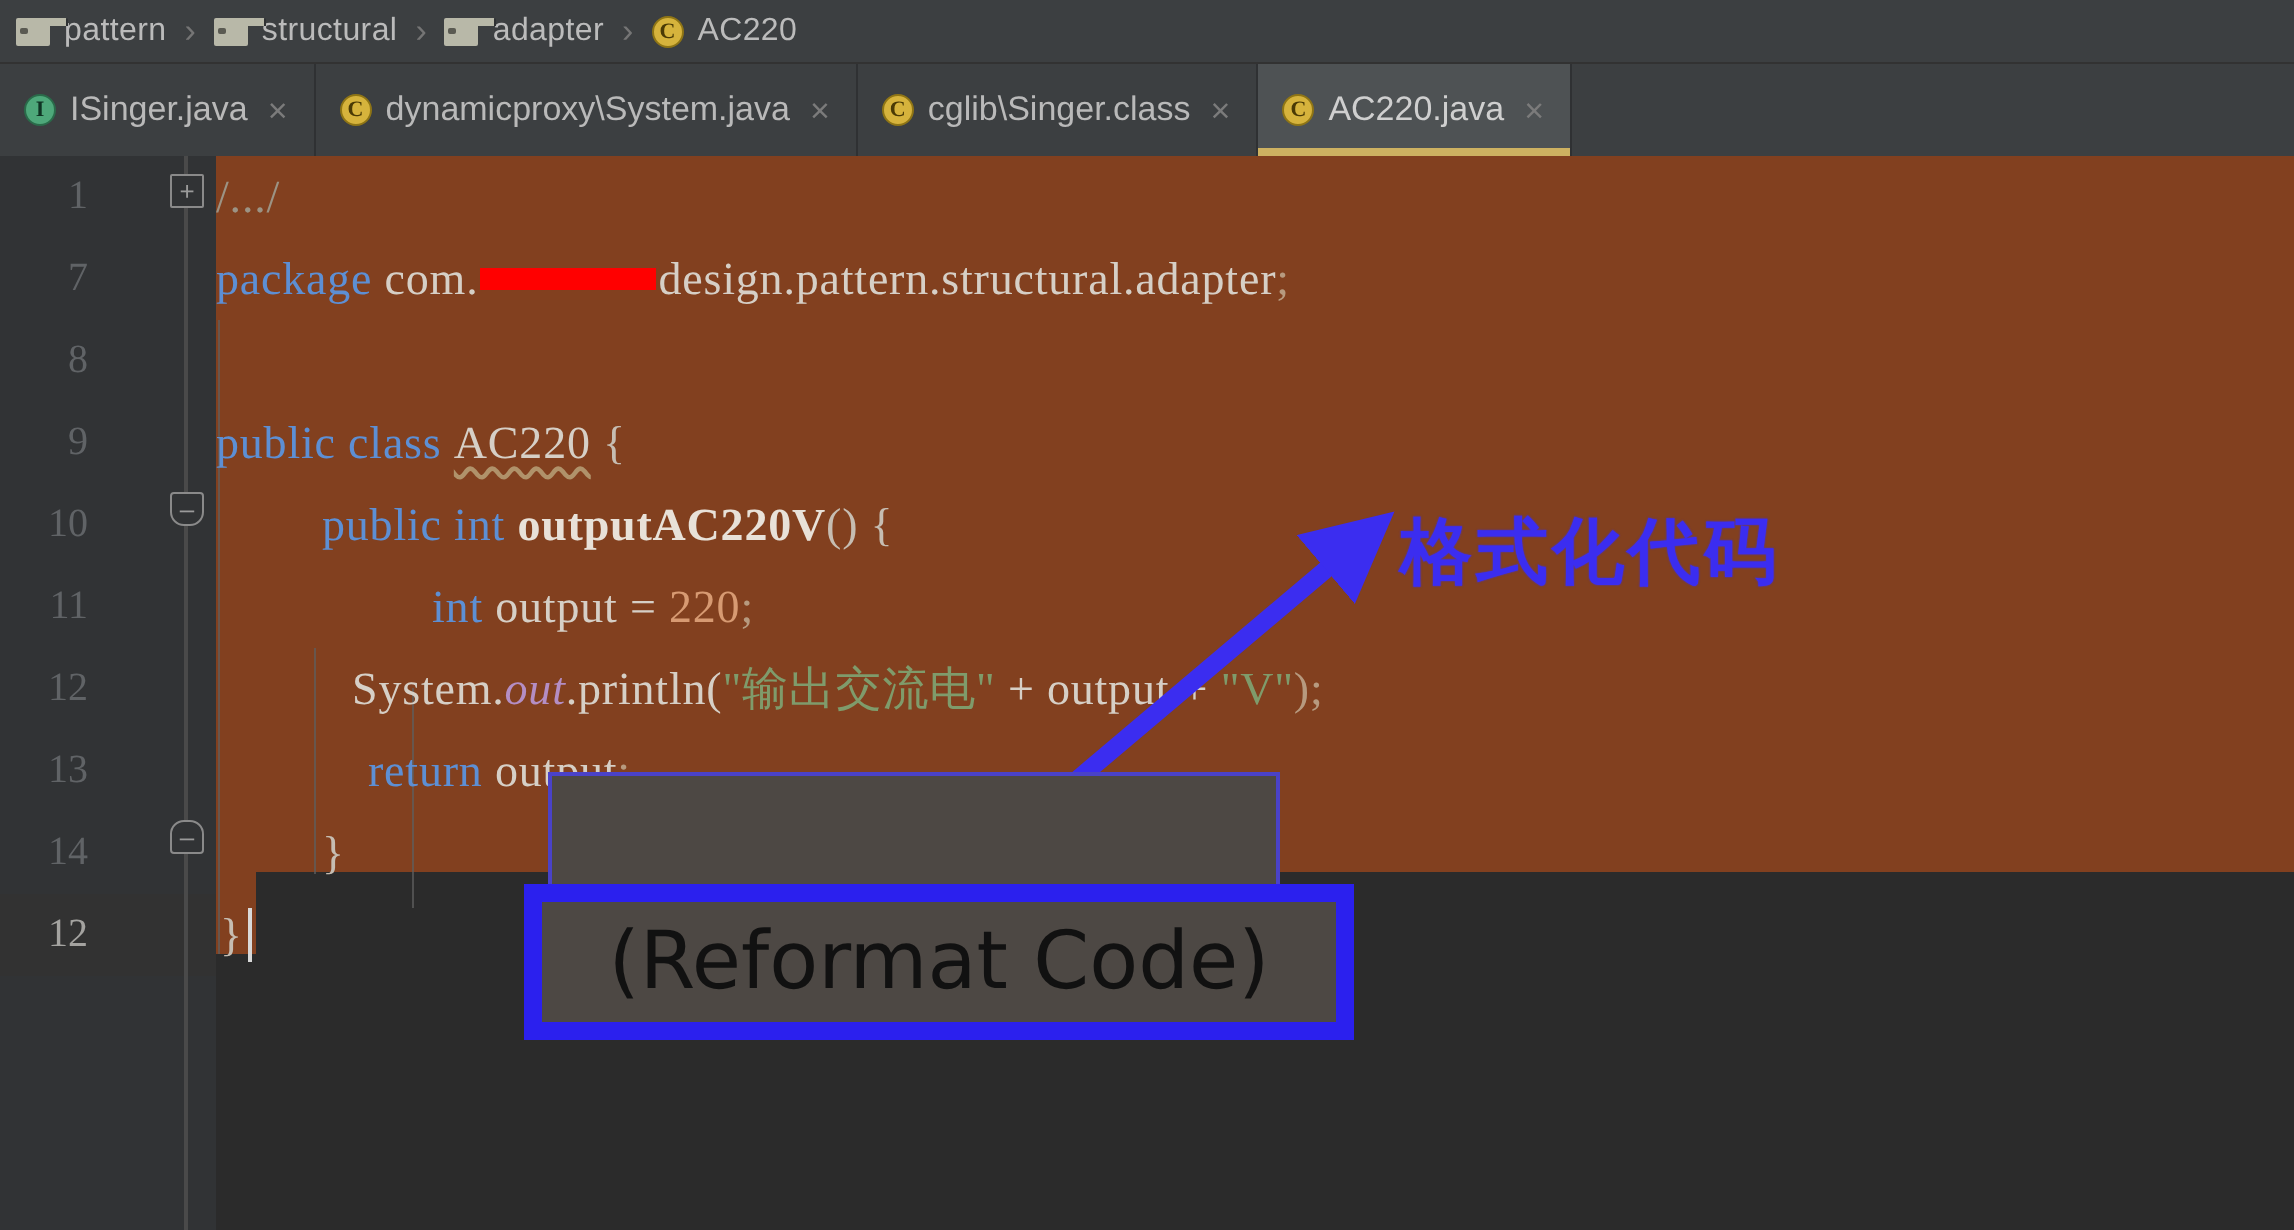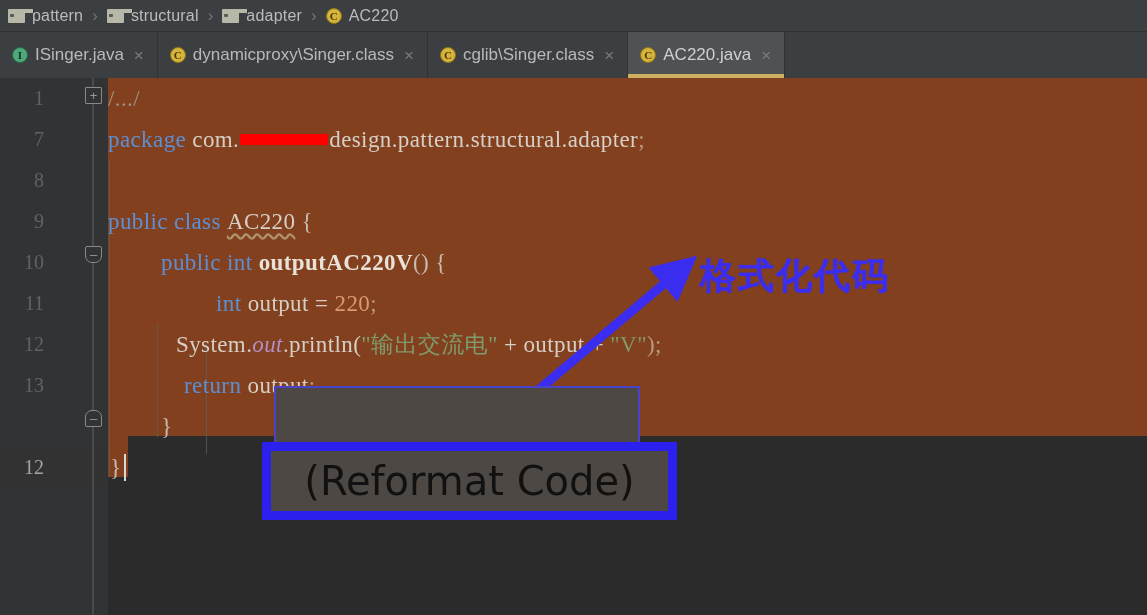--- a/index.html
+++ b/index.html
@@ -243,21 +243,21 @@
   <div class="tabbar">
 
     <div class="tab">
       <span class="iface-icon">I</span>
       <span class="tab-label">ISinger.java</span>
       <span class="tab-close">×</span>
     </div>
 
     <div class="tab">
       <span class="class-icon">C</span>
-      <span class="tab-label">dynamicproxy\Singer.class</span>
+      <span class="tab-label">dynamicproxy\System.java</span>
       <span class="tab-close">×</span>
     </div>
 
     <div class="tab">
       <span class="class-icon">C</span>
       <span class="tab-label">cglib\Singer.class</span>
       <span class="tab-close">×</span>
     </div>
 
     <div class="tab active">
@@ -287,20 +287,23 @@
           <span class="ln">10</span>
         </div>
       <div class="gutter-line" style="top:205px">
           <span class="ln">11</span>
         </div>
       <div class="gutter-line" style="top:246px">
           <span class="ln">12</span>
         </div>
       <div class="gutter-line" style="top:287px">
           <span class="ln">13</span>
+        </div>
+      <div class="gutter-line" style="top:328px">
+          <span class="ln">14</span>
         </div>
       <div class="gutter-line current" style="top:369px">
           <span class="ln">12</span>
         </div>
 
       <div class="foldbar"></div>
       <div class="fold-marker plus" style="top:9px">+</div>
       <div class="fold-marker arrow-down" style="top:168px">–</div>
       <div class="fold-marker arrow-up" style="top:332px">–</div>
     </div>

